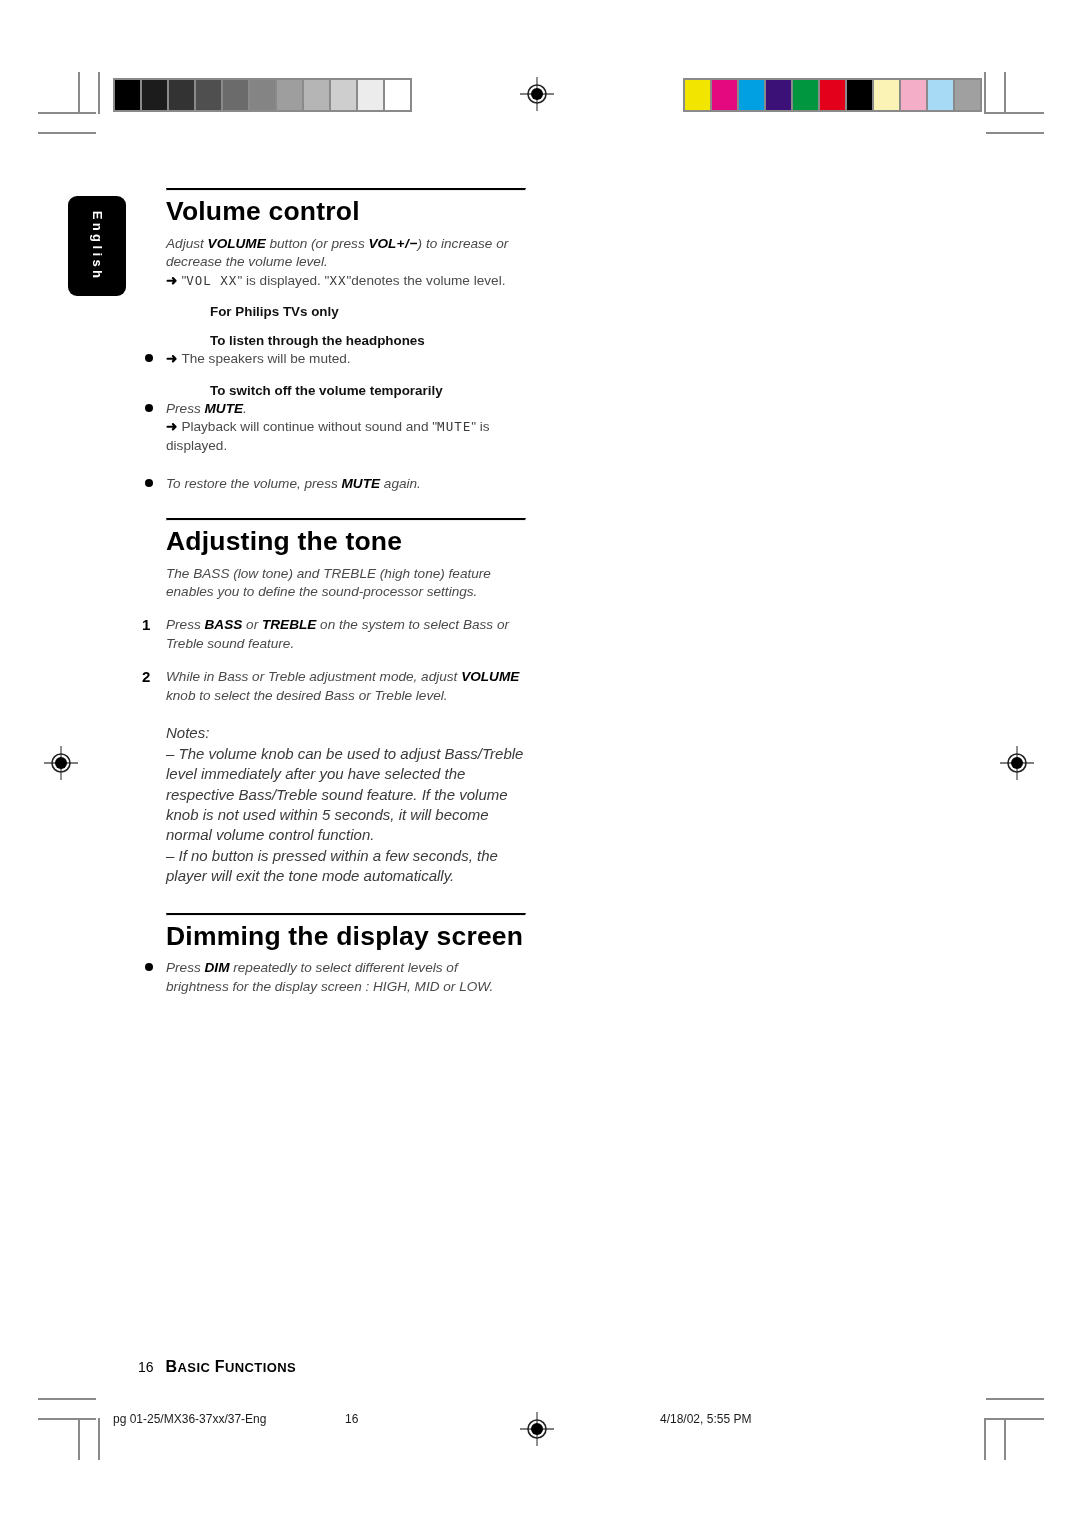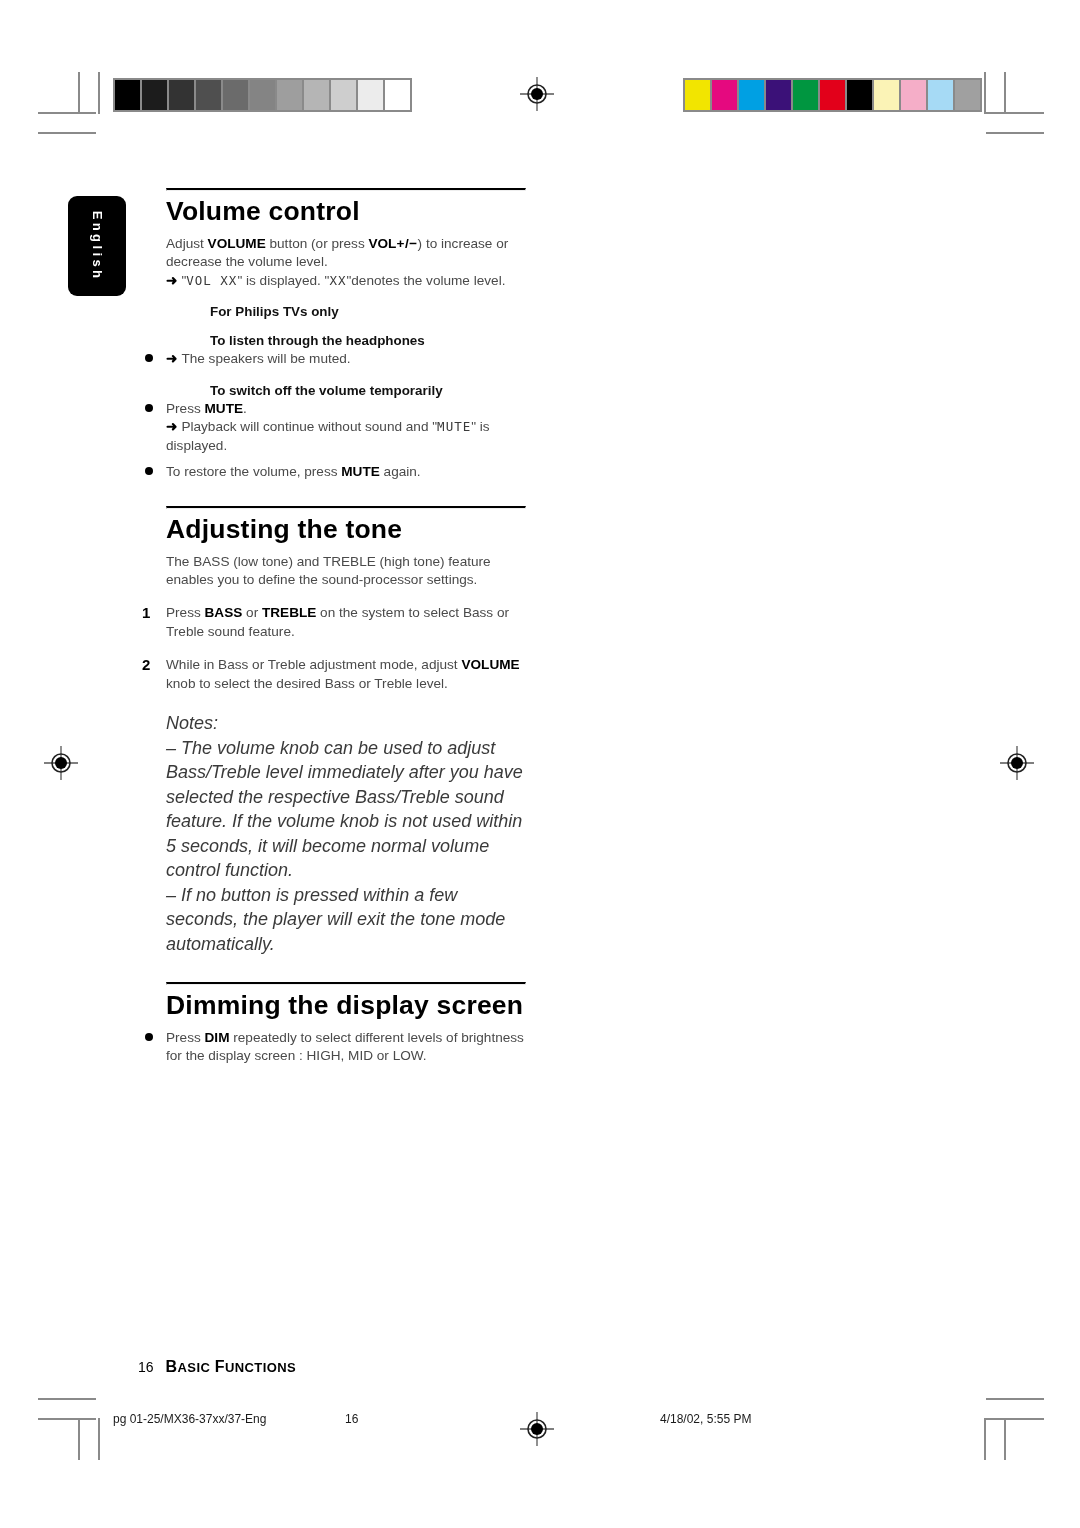--- a/index.html
+++ b/index.html
@@ -76,20 +76,21 @@
     letter-spacing: 0.2px;
     margin: 7px 0 9px 0;
     line-height: 1.05;
   }
 
   .para {
     font-size: 13.6px;
     line-height: 1.36;
     color: #4a4a4a;
     margin: 0;
+    font-style: italic;
   }
   .para b, .sub { color: #000; }
 
   .sub {
     font-size: 13.4px;
     font-weight: bold;
     margin: 14px 0 2px 0;
     color: #111;
     padding-left: 44px;
   }
@@ -129,21 +130,21 @@
     position: absolute;
     left: -24px;
     top: 0;
     font-size: 15px;
     font-weight: bold;
     color: #000;
   }
 
   .notes {
     font-style: italic;
-    font-size: 18px;
+    font-size: 15px;
     line-height: 1.36;
     color: #3a3a3a;
     margin-top: 18px;
   }
   .notes .nlabel { display: block; }
 
   .lcd {
     font-family: "DejaVu Sans Mono", monospace;
     letter-spacing: 1px;
     color: #3a3a3a;
@@ -288,21 +289,21 @@
   <div class="sub">To switch off the volume temporarily</div>
   <div class="bullet-row">
     <span class="bullet-dot"></span>
     <p class="para">
       <span>Press </span><b>MUTE</b><span>.</span>
     </p>
     <div class="arrow-line">
       <span class="arrow-glyph">➜</span><span>Playback will continue without sound and "</span><span class="lcd">MUTE</span><span>" is displayed.</span>
     </div>
   </div>
-  <div class="bullet-row" style="margin-top:8px;">
+  <div class="bullet-row" style="margin-top:20px;">
     <span class="bullet-dot"></span>
     <p class="para">
       <span>To restore the volume, press </span><b>MUTE</b><span> again.</span>
     </p>
   </div>
 
   <div style="height:24px;"></div>
   <hr class="rule">
   <h1 class="section">Adjusting the tone</h1>
 

